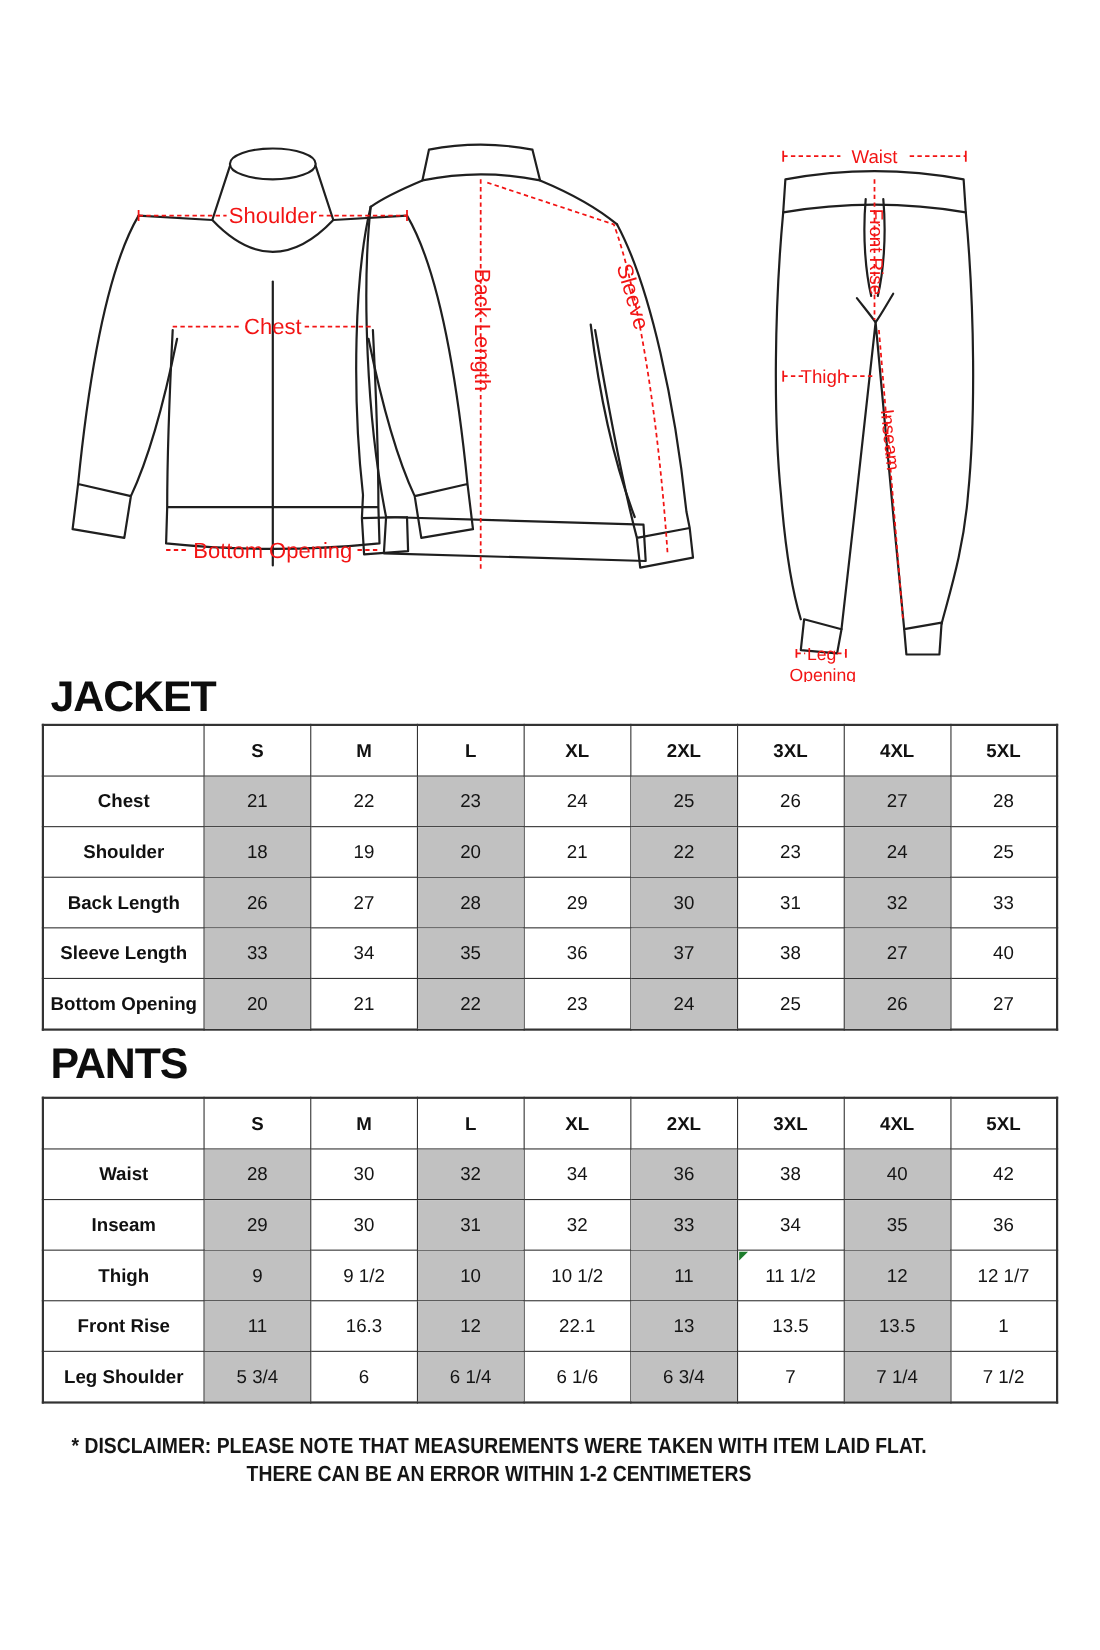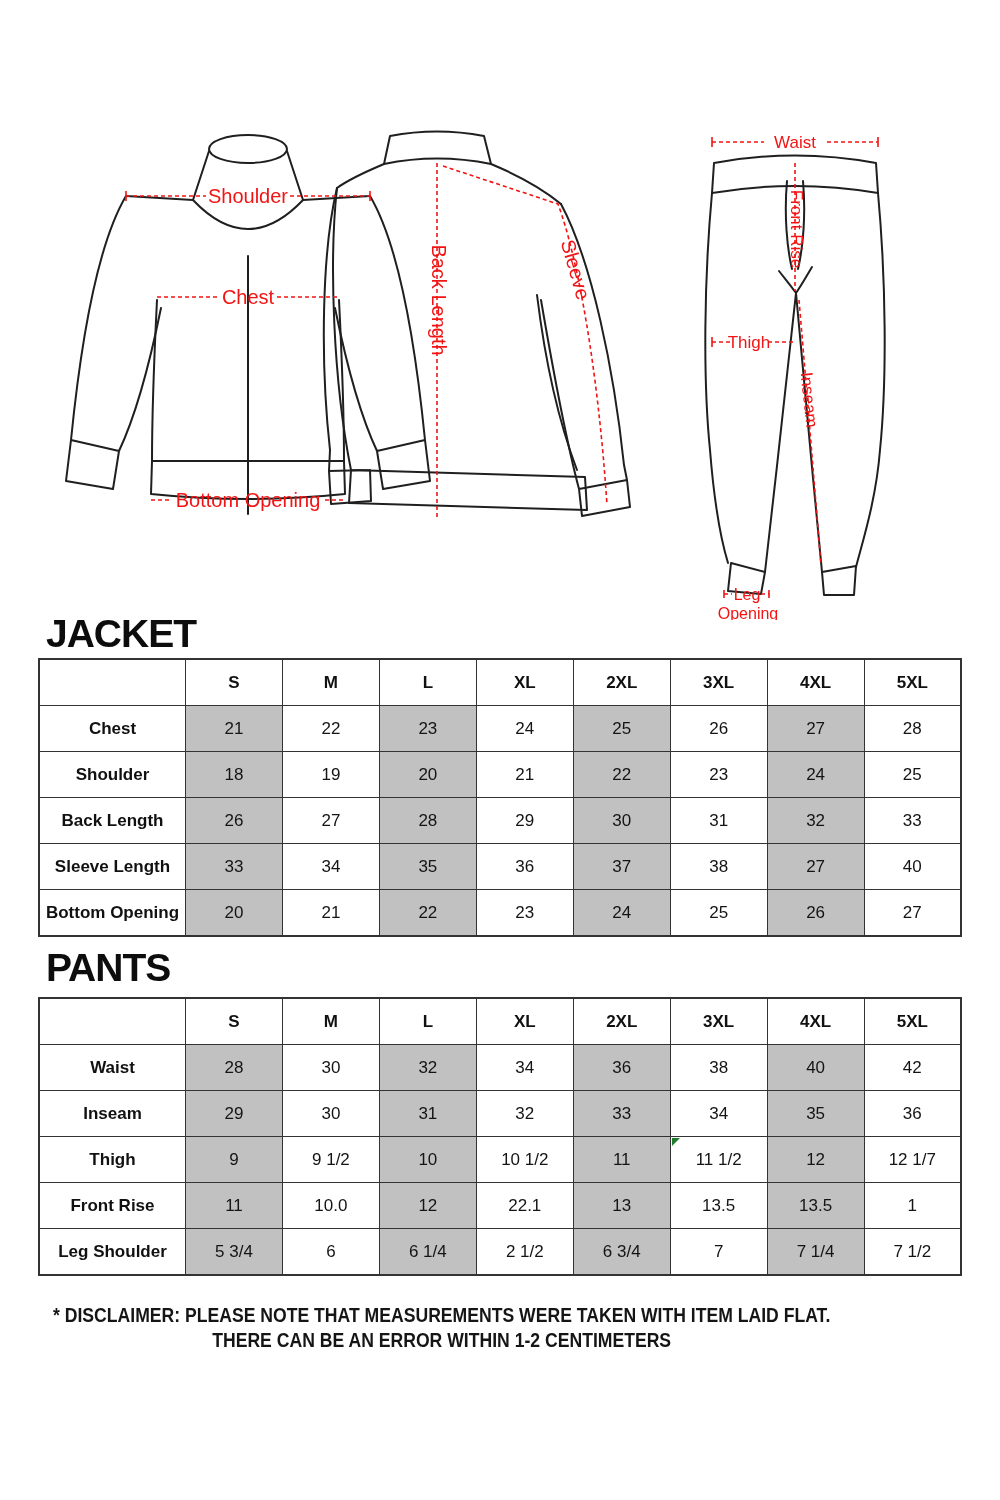--- a/index.html
+++ b/index.html
@@ -28,21 +28,21 @@
   .size-table th,.size-table td{border:1px solid #333;height:45px;text-align:center;
                    vertical-align:middle;font-size:17px;position:relative;padding:0;}
   .size-table th{font-weight:bold;}
   .size-table td{font-weight:normal;color:#141414;}
   .size-table .label-col{width:145px;}
   .size-table td.shaded{background:#c1c1c1;}
   .err-marker{position:absolute;top:1px;left:1px;width:0;height:0;
               border-top:8px solid #1d7d2c;border-right:8px solid transparent;display:block;}
 
   
-  #disclaimer{position:absolute;top:1303px;left:0;width:880px;text-align:center;}
+  #disclaimer{position:absolute;top:1303px;left:12px;width:880px;text-align:center;}
   #disclaimer .inner{display:inline-block;transform:scaleX(0.88);transform-origin:center;
                      font-weight:bold;font-size:20px;line-height:25px;color:#151515;white-space:nowrap;}
 </style>
 </head>
 <body>
 
 <div id="page">
 
   <svg id="diagram" viewBox="0 0 1000 620" xmlns="http://www.w3.org/2000/svg">
 
@@ -219,34 +219,34 @@
           <td class="shaded">10</td>
           <td>10 1/2</td>
           <td class="shaded">11</td>
           <td>11 1/2<span class="err-marker"></span></td>
           <td class="shaded">12</td>
           <td>12 1/7</td>
         </tr>
         <tr>
           <th class="label-col">Front Rise</th>
           <td class="shaded">11</td>
-          <td>10.0</td>
+          <td>16.3</td>
           <td class="shaded">12</td>
           <td>22.1</td>
           <td class="shaded">13</td>
           <td>13.5</td>
           <td class="shaded">13.5</td>
           <td>1</td>
         </tr>
         <tr>
           <th class="label-col">Leg Shoulder</th>
           <td class="shaded">5 3/4</td>
           <td>6</td>
           <td class="shaded">6 1/4</td>
-          <td>2 1/2</td>
+          <td>6 1/6</td>
           <td class="shaded">6 3/4</td>
           <td>7</td>
           <td class="shaded">7 1/4</td>
           <td>7 1/2</td>
         </tr>
       </tbody>
     </table>
 
   <div id="disclaimer">
     <div class="inner">

